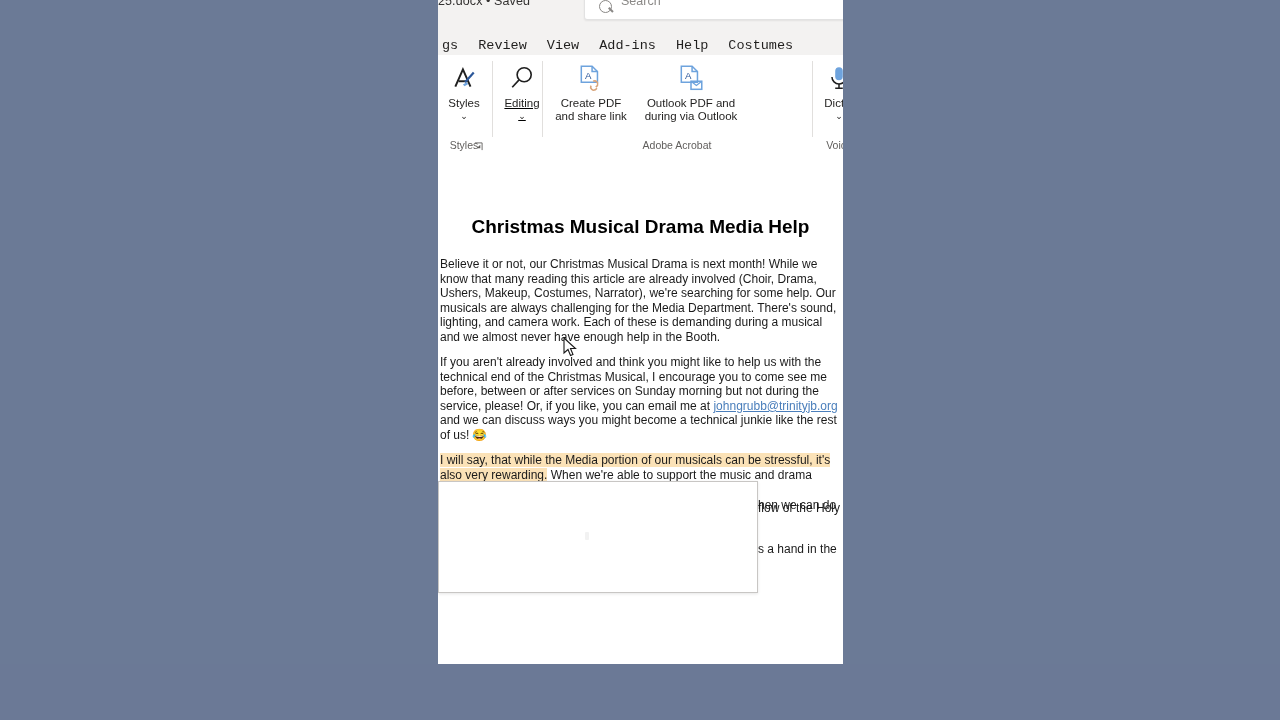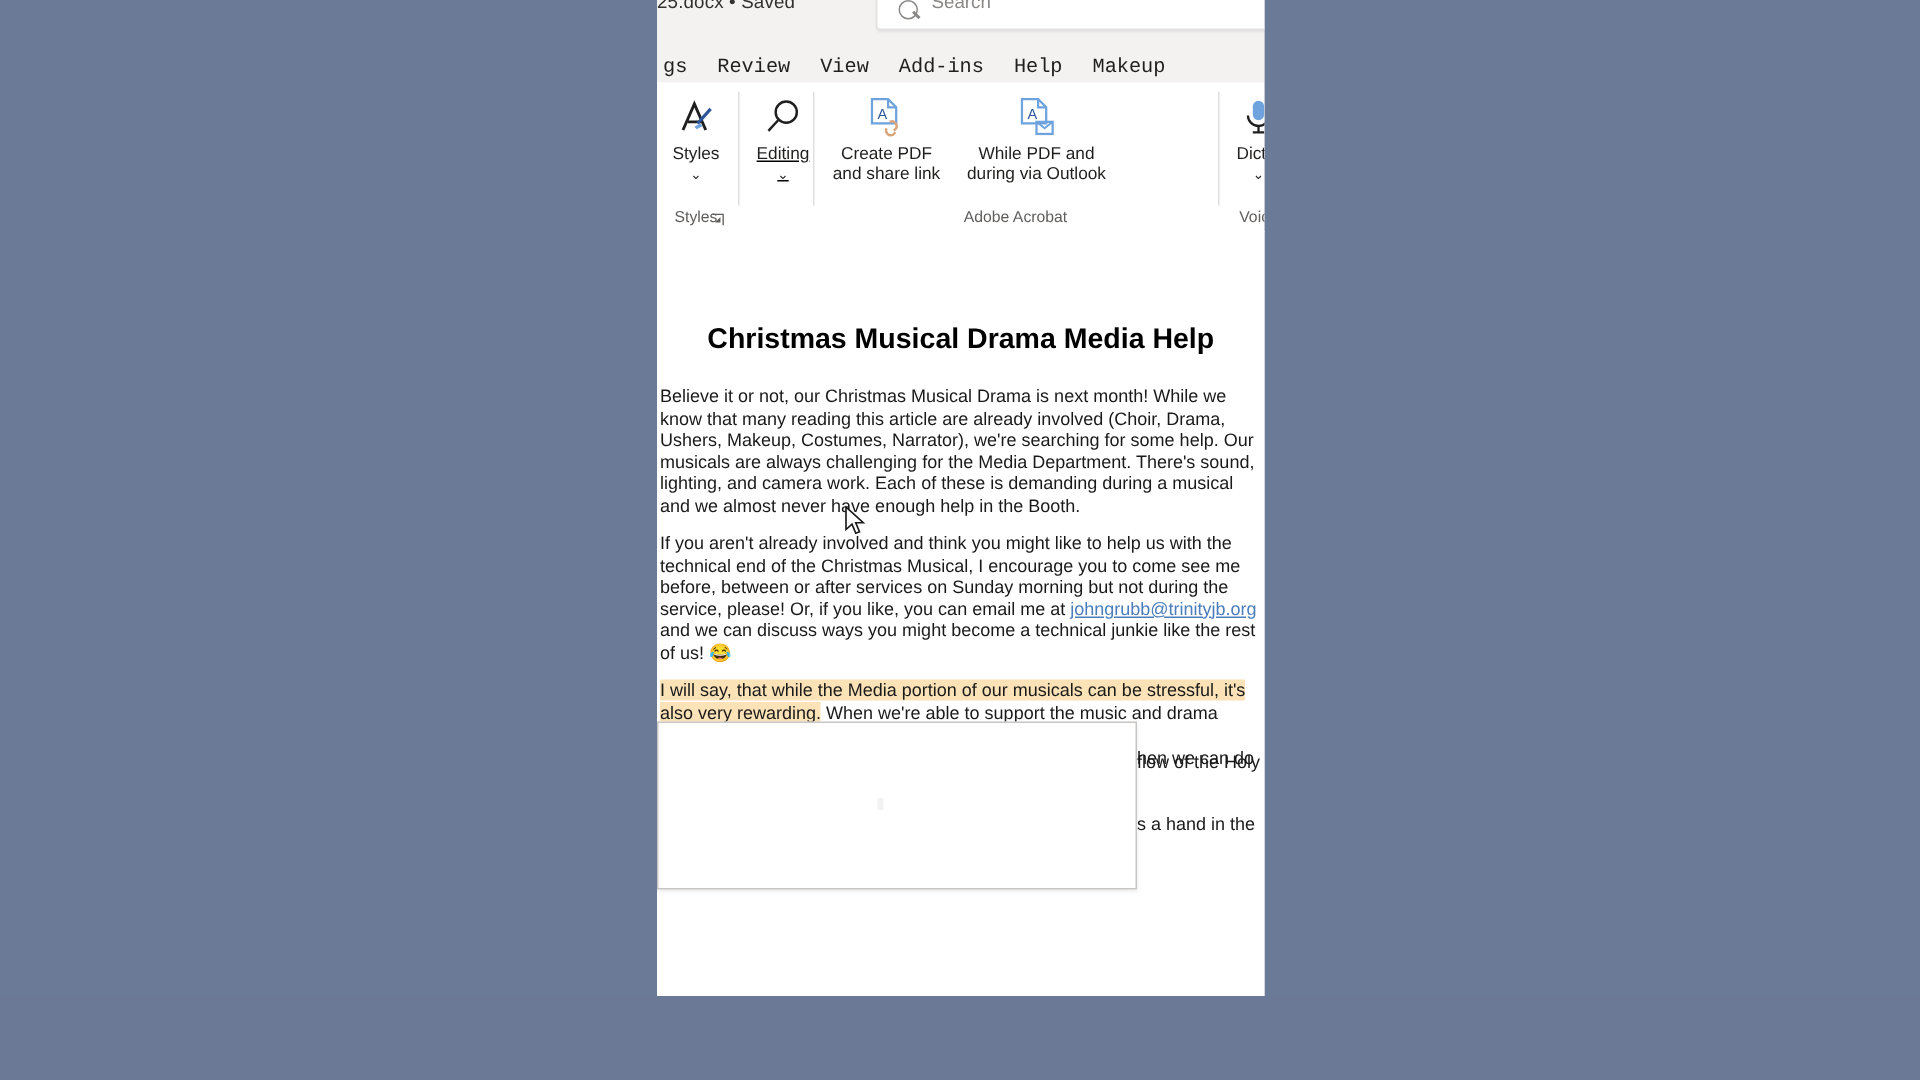--- a/index.html
+++ b/index.html
@@ -163,21 +163,21 @@
       </div>
     </div>
 
     <div class="tabrow">
       <div class="tabs" id="tabs-host">
           <div class="tab">gs</div>
           <div class="tab">Review</div>
           <div class="tab">View</div>
           <div class="tab">Add-ins</div>
           <div class="tab">Help</div>
-          <div class="tab">Makeup</div>
+          <div class="tab">Costumes</div>
         </div>
     </div>
 
     <div class="ribbon">
 
       <div class="group" style="left:2px;width:48px;">
         <div class="btn" style="left:0;width:48px;">
           <div class="ico">
             <svg class="glyph" viewBox="0 0 24 24" style="width:26px;height:26px;">
               <path d="M4 20 L11 4 L18 20" fill="none" stroke="#1f1f1f" stroke-width="1.8"></path>
@@ -232,21 +232,21 @@
         <div class="btn" style="left:94px;width:106px;">
           <div class="ico">
             <svg class="glyph" viewBox="0 0 26 26" style="width:28px;height:28px;">
               <path d="M4 2 h10 l5 5 v10 h-15 z" fill="none" stroke="#6ea3dd" stroke-width="1.4"></path>
               <path d="M14 2 v5 h5" fill="none" stroke="#6ea3dd" stroke-width="1.4"></path>
               <text x="7.5" y="14" font-size="9" fill="#2b579a" font-family="sans-serif">A</text>
               <rect x="13" y="16" width="10" height="7.5" fill="none" stroke="#6ea3dd" stroke-width="1.4"></rect>
               <path d="M13 16 l5 4 l5 -4" fill="none" stroke="#6ea3dd" stroke-width="1.2"></path>
             </svg>
           </div>
-          <div class="lab">While PDF and</div>
+          <div class="lab">Outlook PDF and</div>
           <div class="lab">during via Outlook</div>
         </div>
 
 
         <div class="group-label">Adobe Acrobat</div>
       </div>
       <div class="group-sep" style="left:374px;"></div>
 
       <div class="group" style="left:378px;width:46px;">
         <div class="btn" style="left:0;width:46px;">

